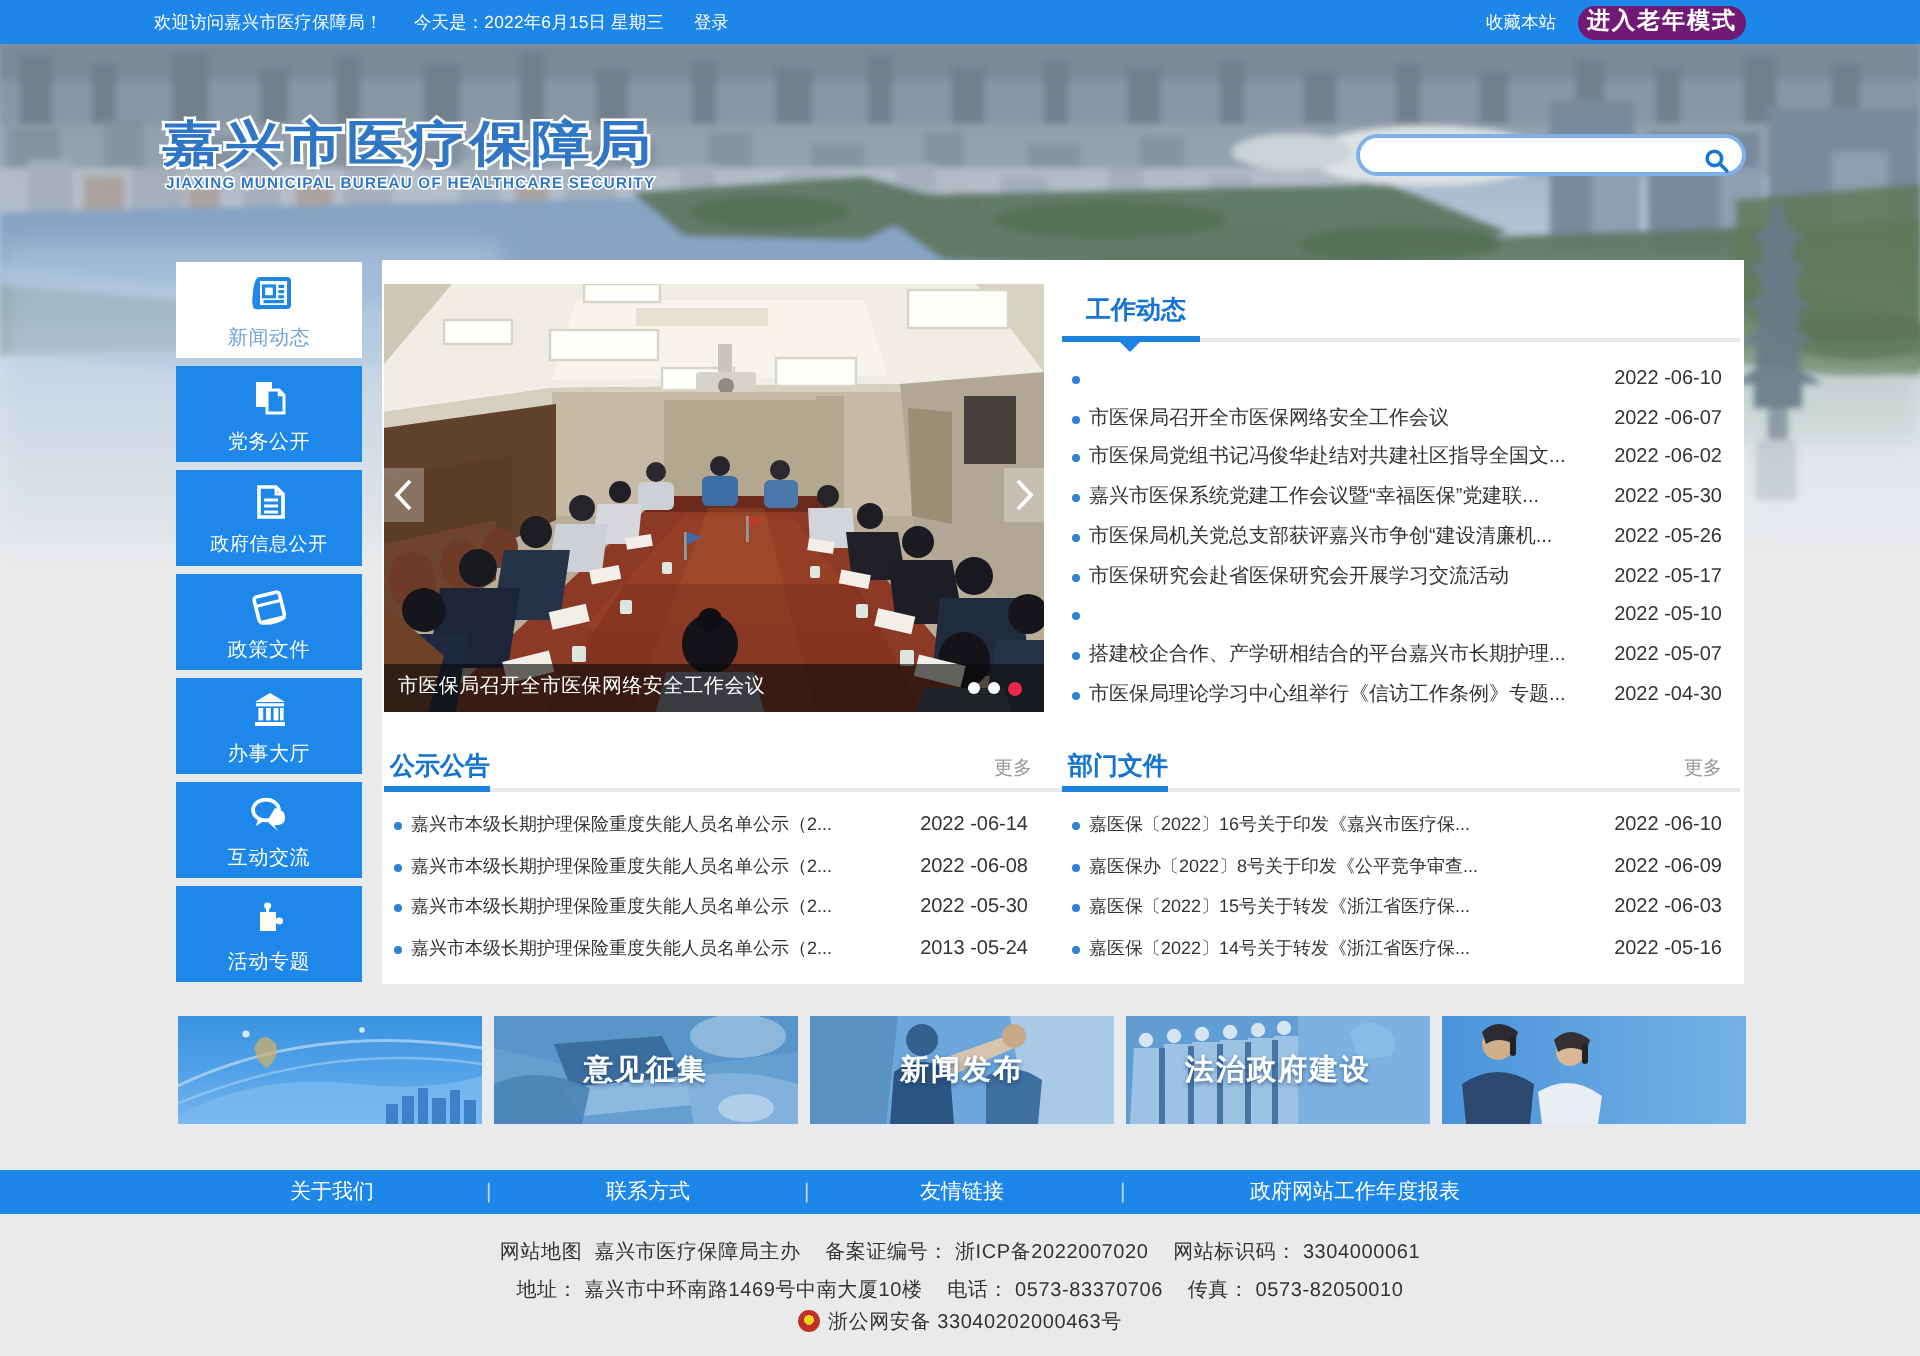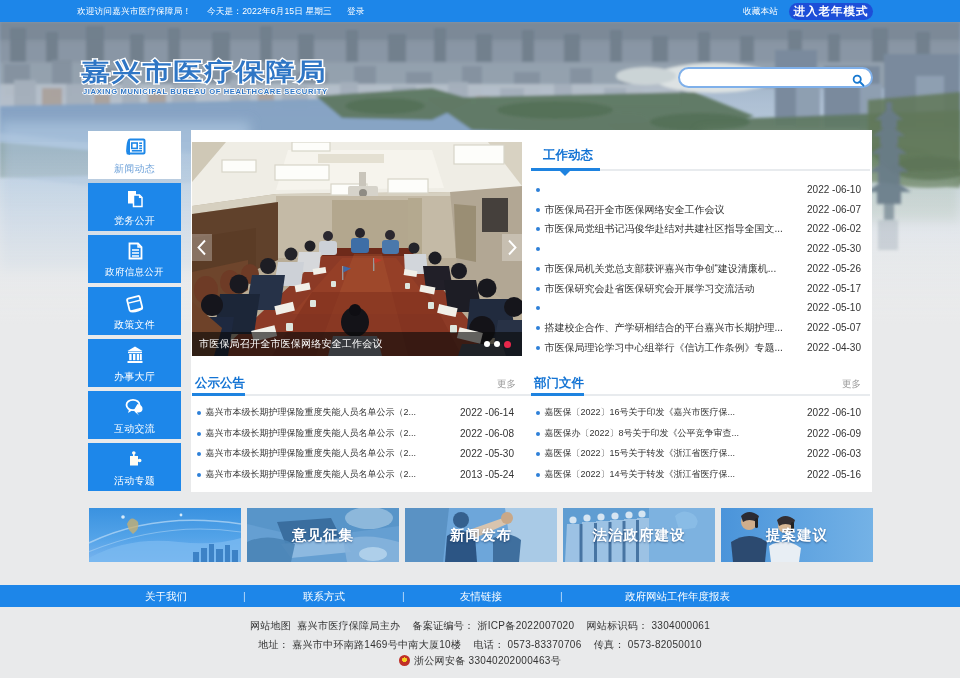--- a/index.html
+++ b/index.html
@@ -1,21 +1,21 @@
 <!DOCTYPE html>
 <html><head>
 <meta charset="utf-8">
 <style>
 *{margin:0;padding:0;box-sizing:border-box;}
 html,body{width:960px;height:678px;overflow:hidden;background:#fff;}
 body{font-family:"Liberation Sans",sans-serif;position:relative;}
 .abs{position:absolute;}
 #topbar{left:0;top:0;width:960px;height:22px;background:#1d86e9;color:#fff;font-size:8.7px;letter-spacing:0.1px;}
 #topbar span{position:absolute;top:0;line-height:22px;}
-.pill{position:absolute;left:789px;top:2.5px;width:84px;height:17px;border-radius:9px;background:#1d4ed8;color:#fff;font-size:11.5px;font-weight:bold;text-align:center;line-height:17px;letter-spacing:1px;}
+.pill{position:absolute;left:789px;top:2.5px;width:84px;height:17px;border-radius:9px;background:#701a75;color:#fff;font-size:11.5px;font-weight:bold;text-align:center;line-height:17px;letter-spacing:1px;}
 #hero{left:0;top:22px;width:960px;height:302px;}
 #graybg{left:0;top:324px;width:960px;height:354px;background:#e9eaeb;}
 #search{left:678px;top:44.5px;width:195px;height:21.5px;border-radius:11px;background:#fff;border:2px solid #7fb0ea;}
 
 .side{left:88px;width:93px;height:48px;background:#1d87ea;color:#fff;text-align:center;}
 .side .txt{position:absolute;left:0;right:0;top:31px;font-size:10px;letter-spacing:0.3px;}
 .side.active{background:#fff;color:#70a3da;}
 .side svg{position:absolute;left:50%;top:7px;transform:translateX(-50%);}
 
 #panel{left:191px;top:130px;width:681px;height:362px;background:#fff;}
@@ -533,21 +533,20 @@
     <rect width="152" height="54" fill="url(#b5)"></rect>
     <circle cx="28" cy="14" r="8" fill="#cfae8c"></circle>
     <path d="M20,8 Q28,0 38,8 L36,14 Q28,10 22,14 Z" fill="#2b2b33"></path>
     <path d="M10,34 Q28,22 46,34 L44,54 L12,54 Z" fill="#2c4a70"></path>
     <rect x="34" y="10" width="3" height="10" rx="1.5" fill="#222"></rect>
     <circle cx="64" cy="18" r="7" fill="#d8b896"></circle>
     <path d="M56,12 Q64,4 74,12 L72,18 Q64,14 58,18 Z" fill="#332f33"></path>
     <path d="M48,38 Q64,28 80,40 L78,54 L50,54 Z" fill="#e8eef4"></path>
     <rect x="70" y="14" width="3" height="10" rx="1.5" fill="#222"></rect>
   </svg>
-  <div class="bt">提案建议</div>
 </div>
 
 <div id="footbar" class="abs">
   <span style="left:145px">关于我们</span>
   <span class="sep" style="left:243px">|</span>
   <span style="left:303px">联系方式</span>
   <span class="sep" style="left:402px">|</span>
   <span style="left:460px">友情链接</span>
   <span class="sep" style="left:560px">|</span>
   <span style="left:625px">政府网站工作年度报表</span>
@@ -565,20 +564,21 @@
     <span class="tx" style="left:13.5px">市医保局召开全市医保网络安全工作会议</span>
     <span class="dt" style="right:9px">2022 -06-07</span>
   </div>
 <div class="row" style="left:531px;top:219.4px;width:339px">
     <span class="bu" style="left:5px"></span>
     <span class="tx" style="left:13.5px">市医保局党组书记冯俊华赴结对共建社区指导全国文...</span>
     <span class="dt" style="right:9px">2022 -06-02</span>
   </div>
 <div class="row" style="left:531px;top:239.2px;width:339px">
     <span class="bu" style="left:5px"></span>
+    <span class="tx" style="left:13.5px">嘉兴市医保系统党建工作会议暨“幸福医保”党建联...</span>
     <span class="dt" style="right:9px">2022 -05-30</span>
   </div>
 <div class="row" style="left:531px;top:258.9px;width:339px">
     <span class="bu" style="left:5px"></span>
     <span class="tx" style="left:13.5px">市医保局机关党总支部获评嘉兴市争创“建设清廉机...</span>
     <span class="dt" style="right:9px">2022 -05-26</span>
   </div>
 <div class="row" style="left:531px;top:278.6px;width:339px">
     <span class="bu" style="left:5px"></span>
     <span class="tx" style="left:13.5px">市医保研究会赴省医保研究会开展学习交流活动</span>

